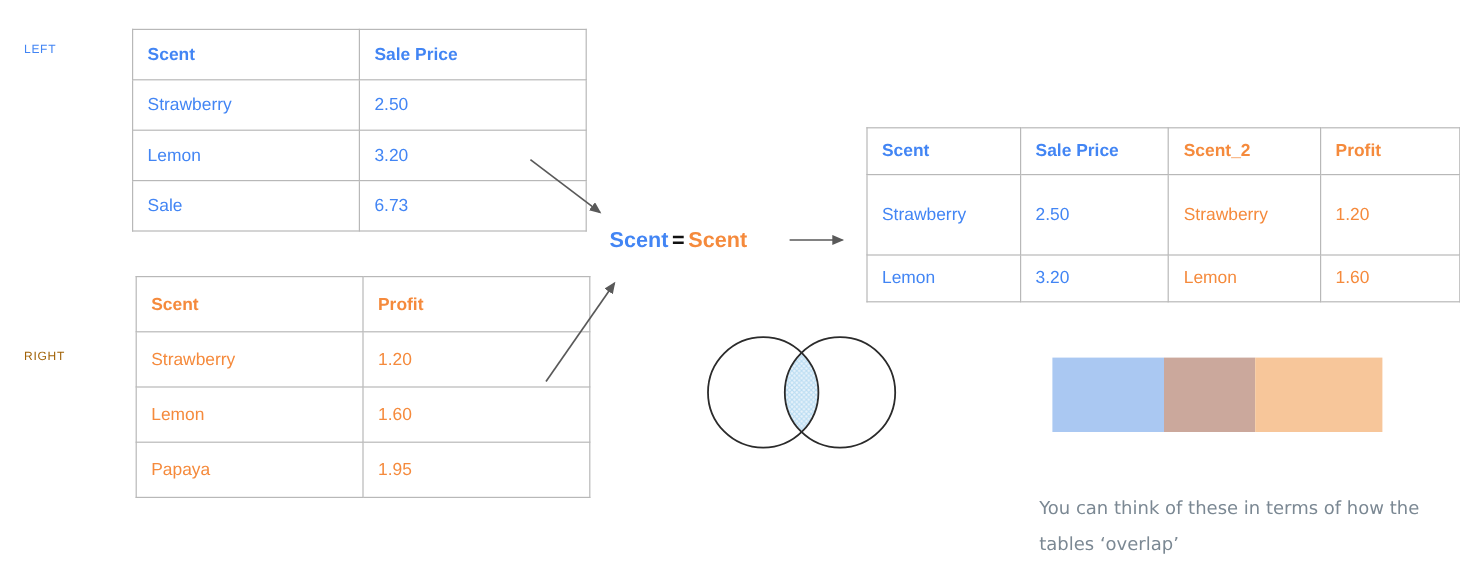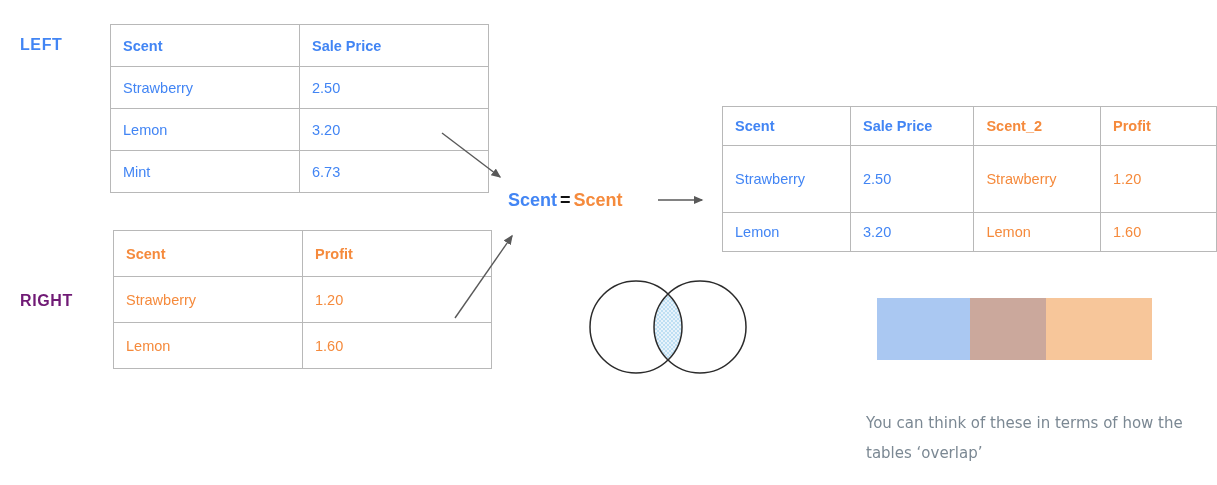--- a/index.html
+++ b/index.html
@@ -4,24 +4,24 @@
 <style>
   html,body{margin:0;padding:0;background:#ffffff;}
   body{
     width:1217px;height:485px;position:relative;overflow:hidden;
     font-family:"Liberation Sans","DejaVu Sans",sans-serif;
   }
   .abs{position:absolute;}
 
   
   .side-label{
-    font-size:16px;font-weight:bold;letter-spacing:0.6px;
+    font-size:10px;font-weight:normal;letter-spacing:0.6px;
   }
   .side-label.blue{color:#4285f4;}
-  .side-label.orange{color:#701a75;}
+  .side-label.orange{color:#a16207;}
 
   
   table.grid{
     border-collapse:collapse;
     table-layout:fixed;
     background:#fff;
   }
   table.grid td{
     border:1px solid #b8b8b8;
     padding:0 12px;
@@ -93,41 +93,45 @@
   </tr>
   <tr>
     <td>Strawberry</td>
     <td>2.50</td>
   </tr>
   <tr>
     <td>Lemon</td>
     <td>3.20</td>
   </tr>
   <tr>
-    <td>Mint</td>
+    <td>Sale</td>
     <td>6.73</td>
   </tr>
 </tbody>
   </table>
 
 <div class="abs side-label orange" style="left:20px;top:292px;">RIGHT</div>
 
 <table class="abs grid t-orange" id="right-table">
   <tbody>
       <tr>
     <td class="hd">Scent</td>
     <td class="hd">Profit</td>
   </tr>
   <tr>
     <td>Strawberry</td>
     <td>1.20</td>
   </tr>
   <tr>
     <td>Lemon</td>
     <td>1.60</td>
+  </tr>
+  <tr>
+    <td>Papaya</td>
+    <td>1.95</td>
   </tr>
 </tbody>
   </table>
 
 <svg class="abs arrow-svg" style="left:440px;top:130px;" width="90" height="60">
   <defs>
     <marker id="ah1" markerWidth="8" markerHeight="8" refX="6" refY="3" orient="auto">
       <path d="M0,0 L7,3 L0,6 z" fill="#595959"></path>
     </marker>
   </defs>

